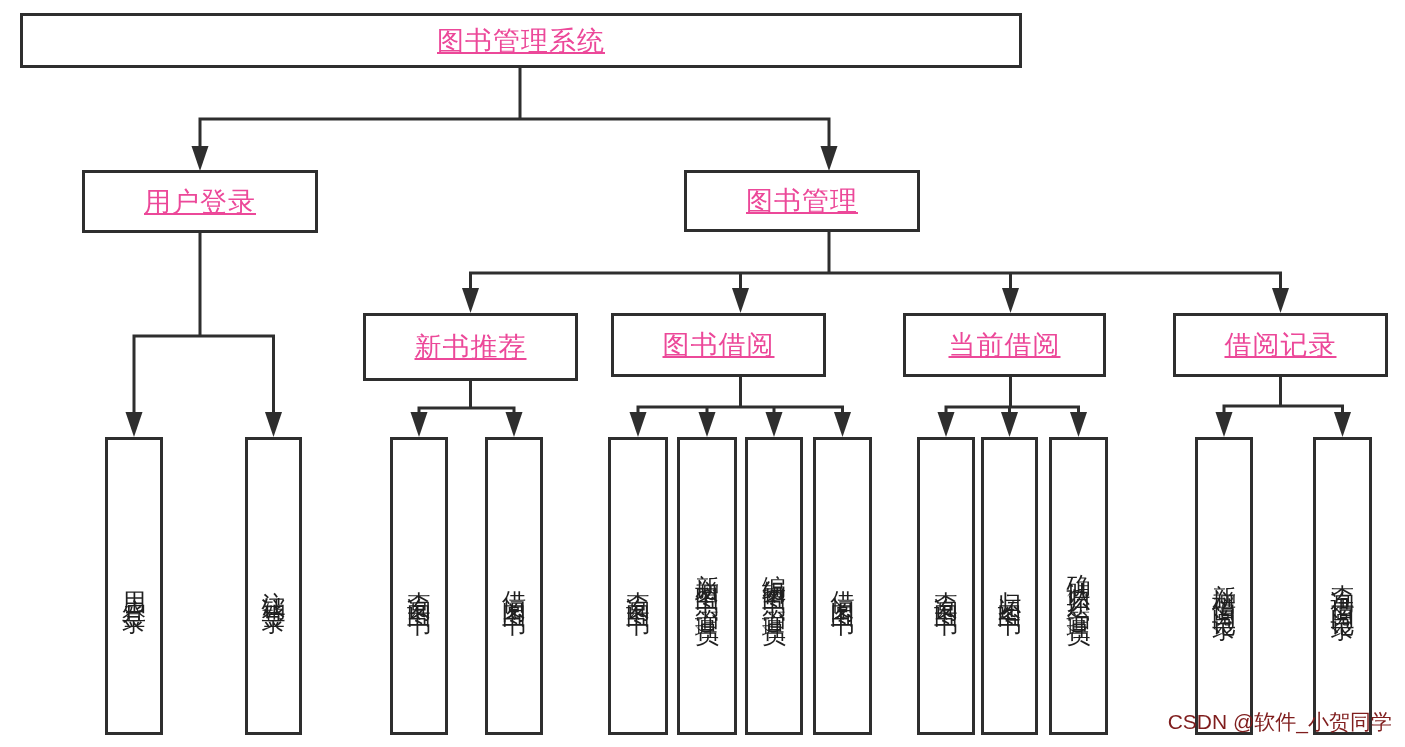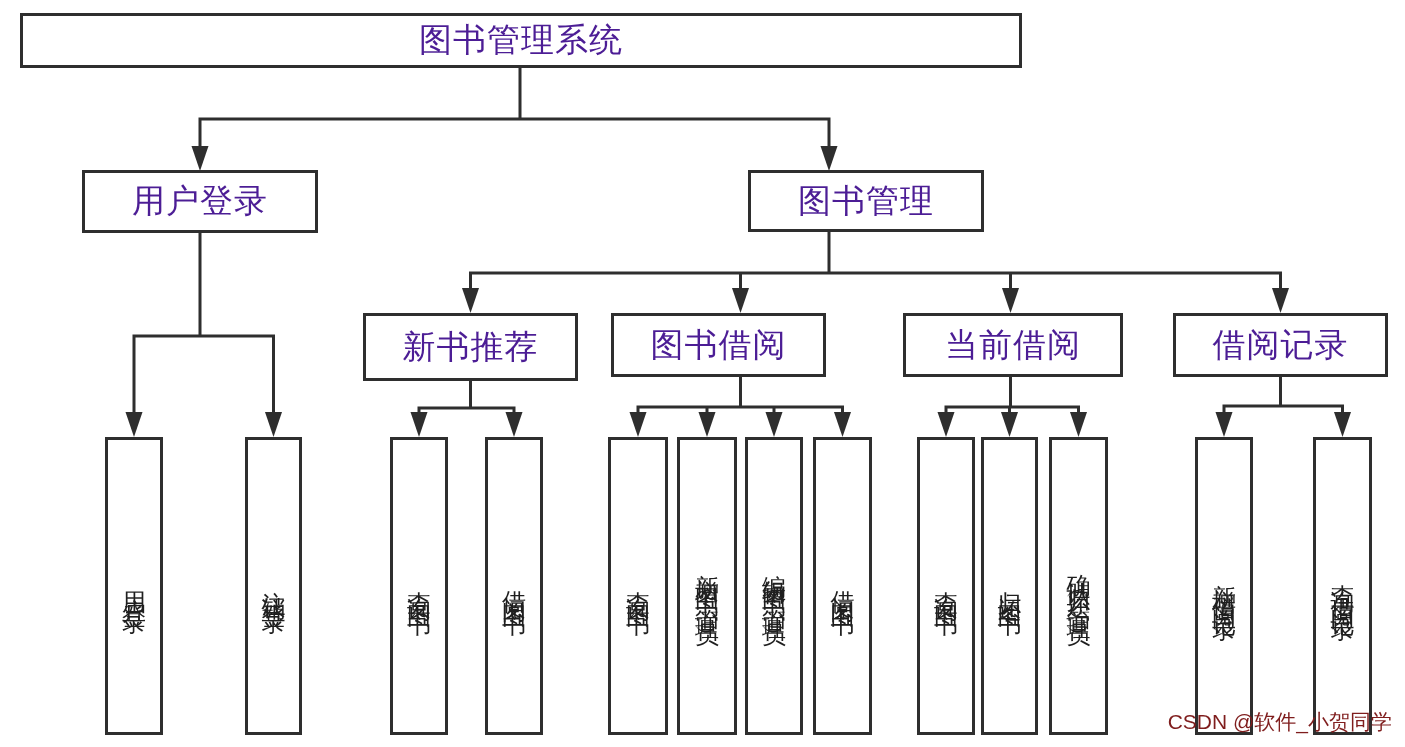--- a/index.html
+++ b/index.html
@@ -25,24 +25,25 @@
     position: absolute;
     box-sizing: border-box;
     border: 3px solid #2e2e2e;
     background: #ffffff;
     display: flex;
     align-items: center;
     justify-content: center;
     z-index: 2;
   }
   .node .hlabel {
-    font-size: 33px;
-    color: #4c1d95;
+    font-size: 27px;
+    color: #ec4899;
     letter-spacing: 1px;
     white-space: nowrap;
+    text-decoration: underline;
   }
   .node .vlabel {
     writing-mode: vertical-rl;
     text-orientation: mixed;
     font-size: 24px;
     letter-spacing: 7px;
     color: #1f1f1f;
     line-height: 1;
     white-space: nowrap;
   }
@@ -104,31 +105,31 @@
     </g>
   </svg>
 
   <div class="node" style="left:20px; top:13px; width:1002px; height:55px;">
     <span class="hlabel">图书管理系统</span>
   </div>
 
   <div class="node" style="left:82px; top:170px; width:236px; height:63px;">
     <span class="hlabel">用户登录</span>
   </div>
-  <div class="node" style="left:748px; top:170px; width:236px; height:62px;">
+  <div class="node" style="left:684px; top:170px; width:236px; height:62px;">
     <span class="hlabel">图书管理</span>
   </div>
 
   <div class="node" style="left:363px; top:313px; width:215px; height:68px;">
     <span class="hlabel">新书推荐</span>
   </div>
   <div class="node" style="left:611px; top:313px; width:215px; height:64px;">
     <span class="hlabel">图书借阅</span>
   </div>
-  <div class="node" style="left:903px; top:313px; width:220px; height:64px;">
+  <div class="node" style="left:903px; top:313px; width:203px; height:64px;">
     <span class="hlabel">当前借阅</span>
   </div>
   <div class="node" style="left:1173px; top:313px; width:215px; height:64px;">
     <span class="hlabel">借阅记录</span>
   </div>
 
   <div class="node" style="left:105px; top:437px; width:58px; height:298px;">
     <span class="vlabel">用户登录</span>
   </div>
   <div class="node" style="left:245px; top:437px; width:57px; height:298px;">

